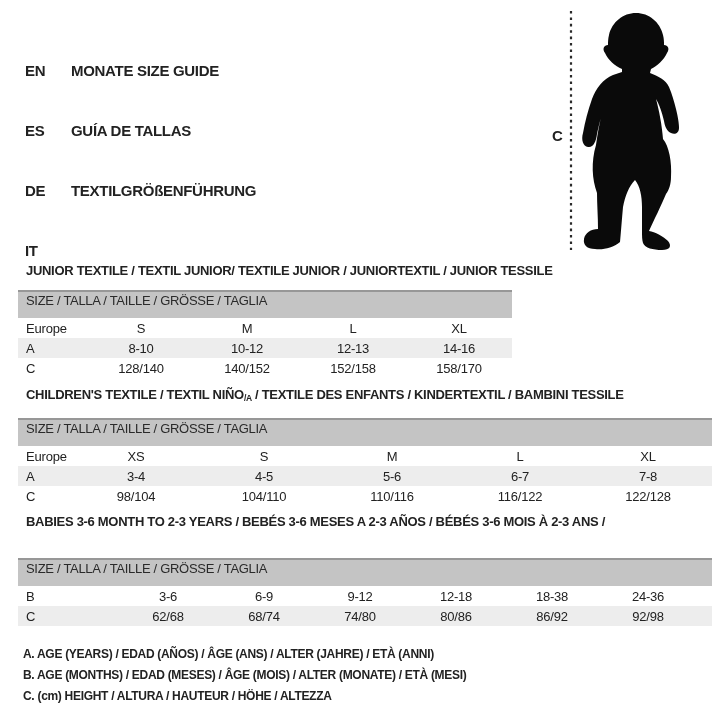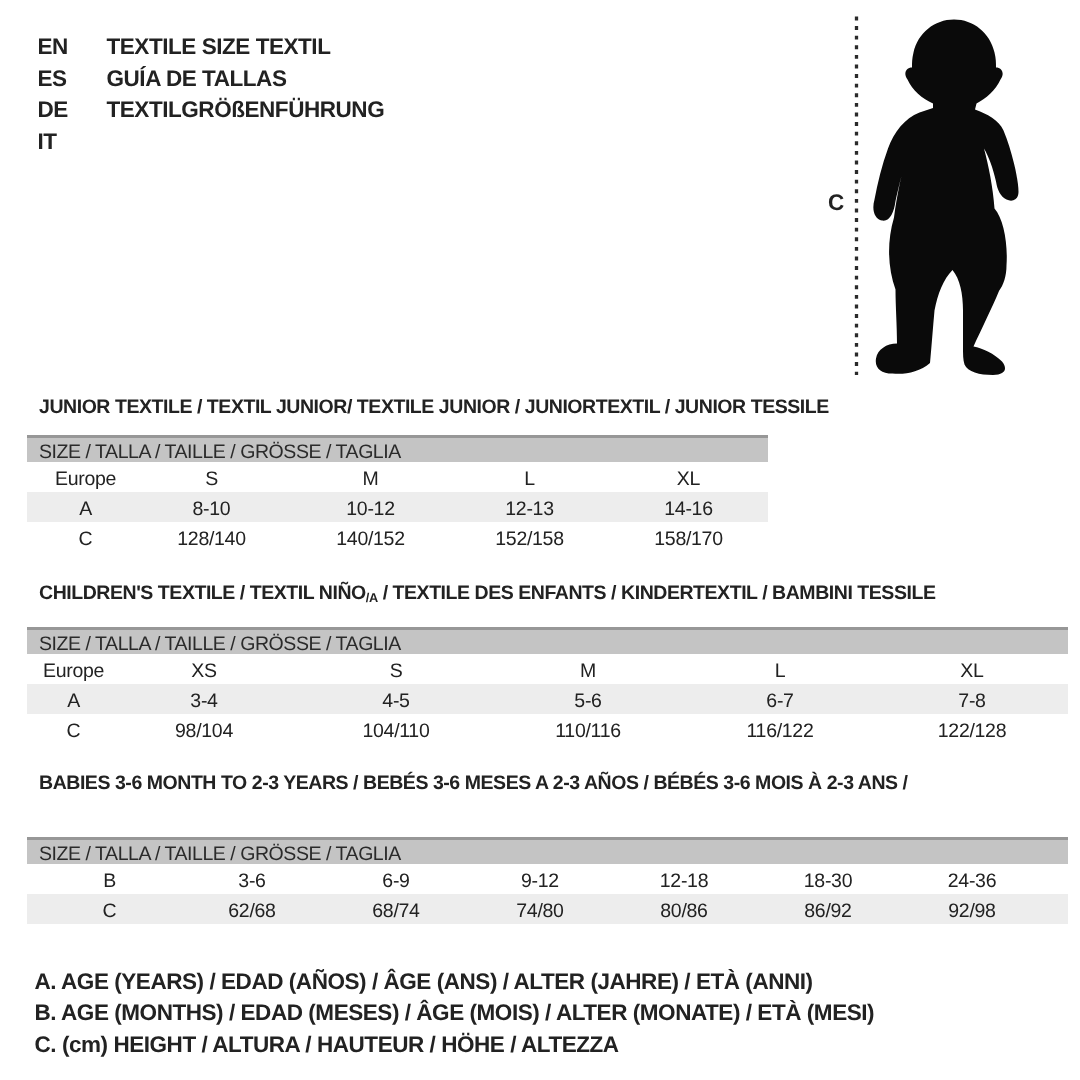--- a/index.html
+++ b/index.html
@@ -16,58 +16,58 @@
     background:#ffffff;
     font-family:"Liberation Sans","DejaVu Sans",sans-serif;
     color:var(--ink);
     overflow:hidden;
     letter-spacing:-0.3px;
   }
   .abs{position:absolute;}
 
   
   .lang-block{left:25px;top:21px;}
-  .lang-row{display:flex;height:21px;align-items:center;font-size:15px;font-weight:bold;}
+  .lang-row{display:flex;height:21px;align-items:center;font-size:15px;font-weight:bold;margin-top:39px;}
   .lang-code{width:46px;}
   
   .figure-area{left:540px;top:0;width:180px;height:260px;}
   .figure-area svg{display:block;width:180px;height:260px;}
   .height-label{left:12px;top:127px;font-size:15px;font-weight:bold;}
 
   
   .tbl-title{left:26px;font-size:13px;font-weight:bold;white-space:nowrap;}
   .tbl-title sub{font-size:8.5px;vertical-align:-2px;}
   .title-two-line{line-height:19px;text-align:right;}
 
   
   .size-table{left:18px;}
   .size-bar{
-    height:18px;
+    height:28px;
     background:var(--table-header-bg);
     border-top:2px solid var(--table-header-edge);
     padding-left:8px;
     font-size:13px;
     line-height:18px;
     color:#2a2a2a;
   }
   table{border-collapse:collapse;table-layout:fixed;width:100%;}
   td{height:20px;font-size:13px;text-align:center;vertical-align:middle;letter-spacing:-0.2px;}
-  td.lbl{text-align:center;padding-left:8px;margin-left:28px;}
+  td.lbl{text-align:left;padding-left:8px;margin-left:28px;}
   tr.shaded{background:var(--row-shade-bg);}
 
   
-  .footnotes{left:23px;top:644px;font-size:15px;font-weight:bold;line-height:21px;}
+  .footnotes{left:23px;top:644px;font-size:12px;font-weight:bold;line-height:21px;}
 </style>
 </head>
 <body>
 
 <div class="abs lang-block">
   <div class="lang-row">
     <span class="lang-code">EN</span>
-    <span class="lang-label">TEXTILE SIZE TEXTIL</span>
+    <span class="lang-label">MONATE SIZE GUIDE</span>
   </div>
   <div class="lang-row">
     <span class="lang-code">ES</span>
     <span class="lang-label">GUÍA DE TALLAS</span>
   </div>
   <div class="lang-row">
     <span class="lang-code">DE</span>
     <span class="lang-label">TEXTILGRÖßENFÜHRUNG</span>
   </div>
   <div class="lang-row">
@@ -219,21 +219,21 @@
         <col style="width:96px">
         <col style="width:16px">
       </colgroup>
     <tbody>
         <tr>
       <td class="lbl">B</td>
       <td>3-6</td>
       <td>6-9</td>
       <td>9-12</td>
       <td>12-18</td>
-      <td>18-30</td>
+      <td>18-38</td>
       <td>24-36</td>
       <td></td>
     </tr>
     <tr class="shaded">
       <td class="lbl">C</td>
       <td>62/68</td>
       <td>68/74</td>
       <td>74/80</td>
       <td>80/86</td>
       <td>86/92</td>

